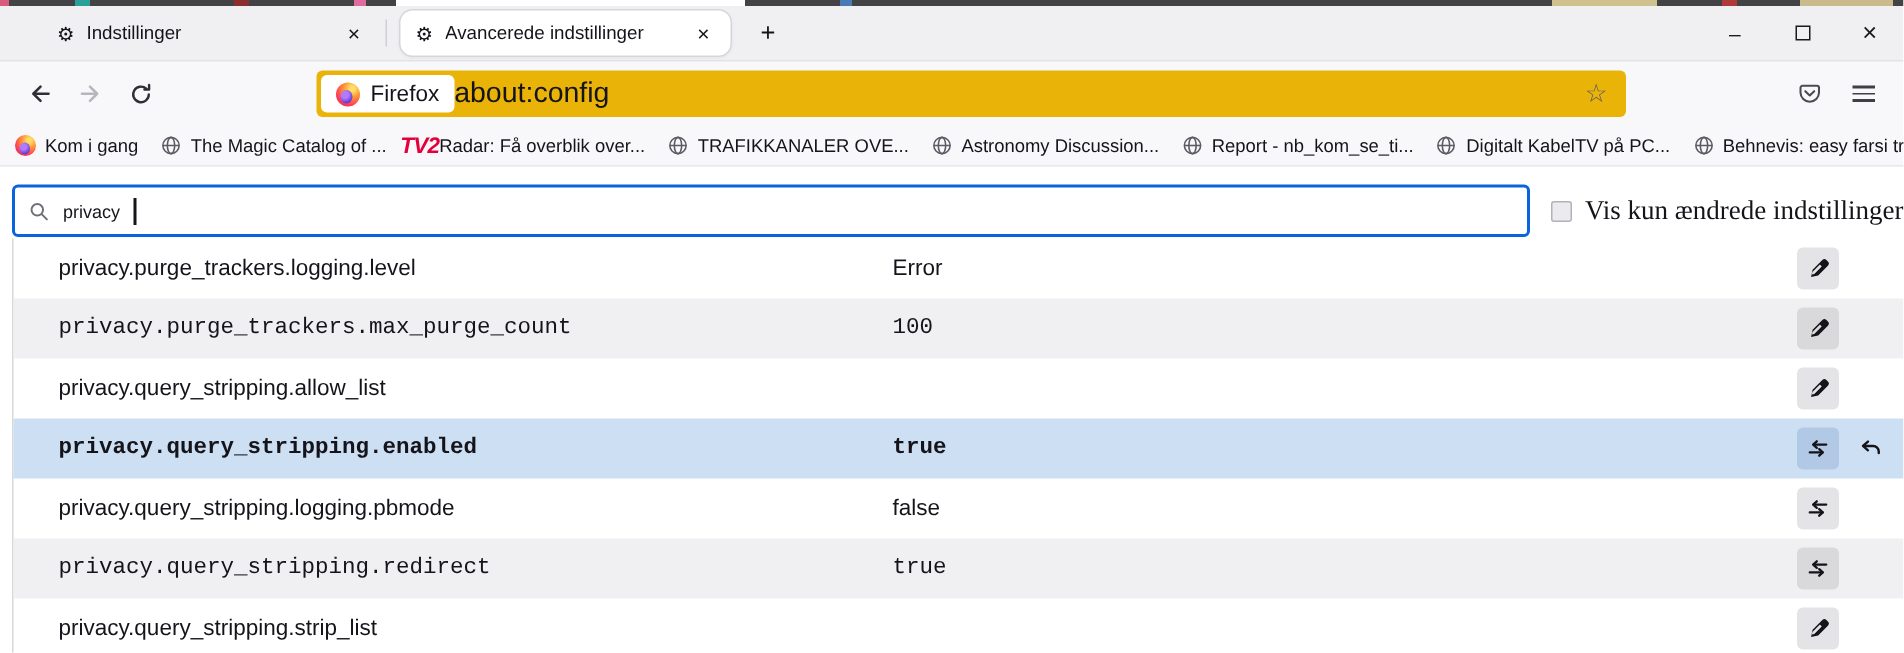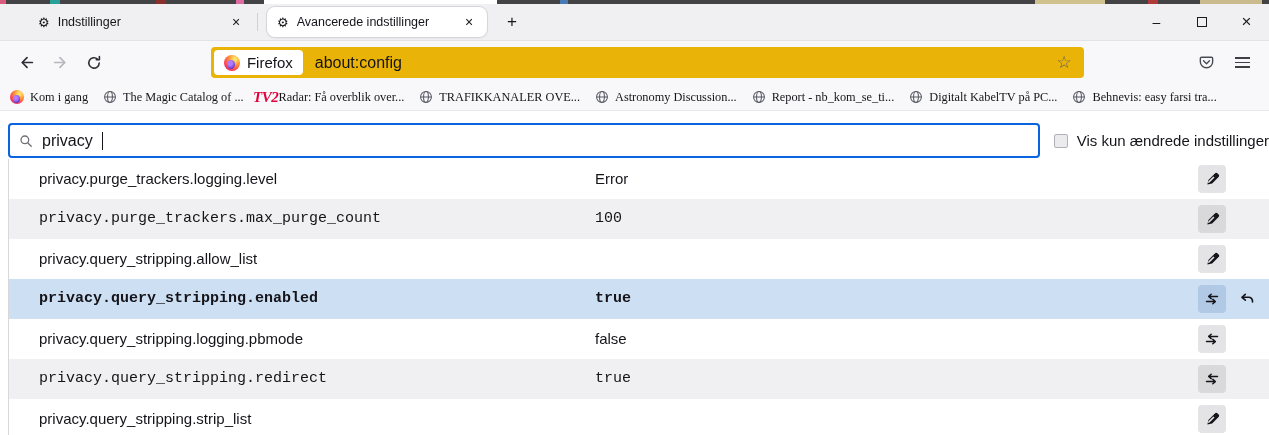--- a/index.html
+++ b/index.html
@@ -39,42 +39,42 @@
   .urlbar { margin-left:100px; width:882px; height:31px; background:#eab308; border-radius:4px;
     display:flex; align-items:center; padding:0 8px 0 3px; }
   .identity-chip { background:#fff; border-radius:4px; height:25px; display:flex; align-items:center; gap:7px; padding:0 10px; }
   .ffx-logo { width:16px; height:16px; border-radius:50%; position:relative; flex:none;
     background:radial-gradient(circle at 68% 26%, #ffde67 0 10%, #ff9a36 34%, #ff4255 66%, #c4276e 92%); }
   .ffx-logo::after { content:""; position:absolute; left:3px; bottom:2px; width:8px; height:9px; border-radius:50%;
     background:radial-gradient(circle at 38% 35%, #b07cff 0 30%, #6a3bd1 70%, #4a1a96 100%); }
   .ffx-logo.small { width:14px; height:14px; }
   .ffx-logo.small::after { width:7px; height:8px; left:2.5px; bottom:1.5px; }
   .chip-text { font-size:15px; }
-  .url-text { font-size:16px; margin-left:12px; }
+  .url-text { font-size:19px; }
   .star-btn { margin-left:auto; font-size:17px; color:#5b5b66; line-height:1; padding-right:4px; }
   .pocket-btn { margin-left:106px; }
   .menu-btn { margin-left:2px; display:flex; flex-direction:column; gap:3px; align-items:center; justify-content:center; }
   .menu-btn i { display:block; width:15px; height:1.6px; background:#3f3f46; }
 
   
   .bookmarks { height:27px; background:#f8f8fa; border-bottom:1px solid #e8e8ea; display:flex; align-items:center;
-    padding:0 10px; gap:15px; white-space:nowrap;font-family:Liberation Serif, serif; }
+    padding:0 10px; gap:15px; white-space:nowrap; }
   .bm { display:flex; align-items:center; gap:6px; font-size:12.3px; }
   .bm-ic { width:14px; height:14px; display:flex; align-items:center; justify-content:center; flex:none; }
   .bm-ic svg { width:14px; height:14px; }
   .ic-tv2 { color:#e4003a; font-weight:bold; font-style:italic; font-size:15px; letter-spacing:-.5px; }
 
   
   .searchrow { display:flex; align-items:center; margin:12px 0 0 8px; }
   .searchbox { width:1042px; height:35px; border:2px solid #0a63df; border-radius:4px; background:#fff;
     display:flex; align-items:center; gap:9px; padding:0 9px; }
-  .search-text { font-size:16px; }
+  .search-text { font-size:12px; }
   .caret { width:1.5px; height:18px; background:#15141a; }
   .cbx { width:14px; height:14px; background:#ebebee; border:1px solid #b1b1b9; border-radius:2px; margin-left:14px; flex:none; }
-  .cbx-label { margin-left:9px; font-size:15px; white-space:nowrap; }
+  .cbx-label { margin-left:9px; font-size:18px; white-space:nowrap;font-family:Liberation Serif, serif; }
 
   .cfg-table { margin-left:8px; margin-top:1px; border-left:1px solid #d7d7dc; }
   .cfg-row { height:40px; position:relative; font-size:15px; }
   .cfg-row.alt { background:#f0f0f2;font-family:Liberation Mono, monospace; }
   .cfg-row.selected { background:#cddff2;padding-left:34px; }
   .cfg-row.selected .pref-name, .cfg-row.selected .pref-value { font-weight:700; }
   .pref-name { position:absolute; left:30px; top:0; line-height:40px;text-align:center; }
   .pref-value { position:absolute; left:586px; top:0; line-height:40px; }
   .row-btn { position:absolute; top:6px; width:28px; height:28px; border-radius:4px; background:#e4e4e7;
     display:flex; align-items:center; justify-content:center; }

